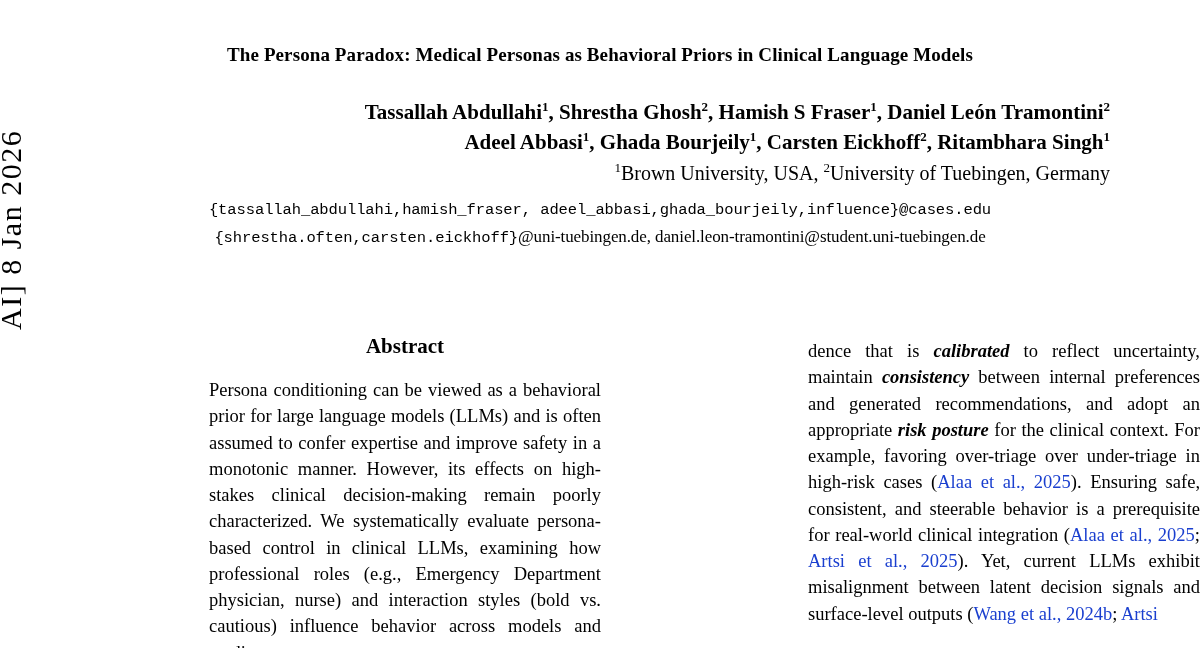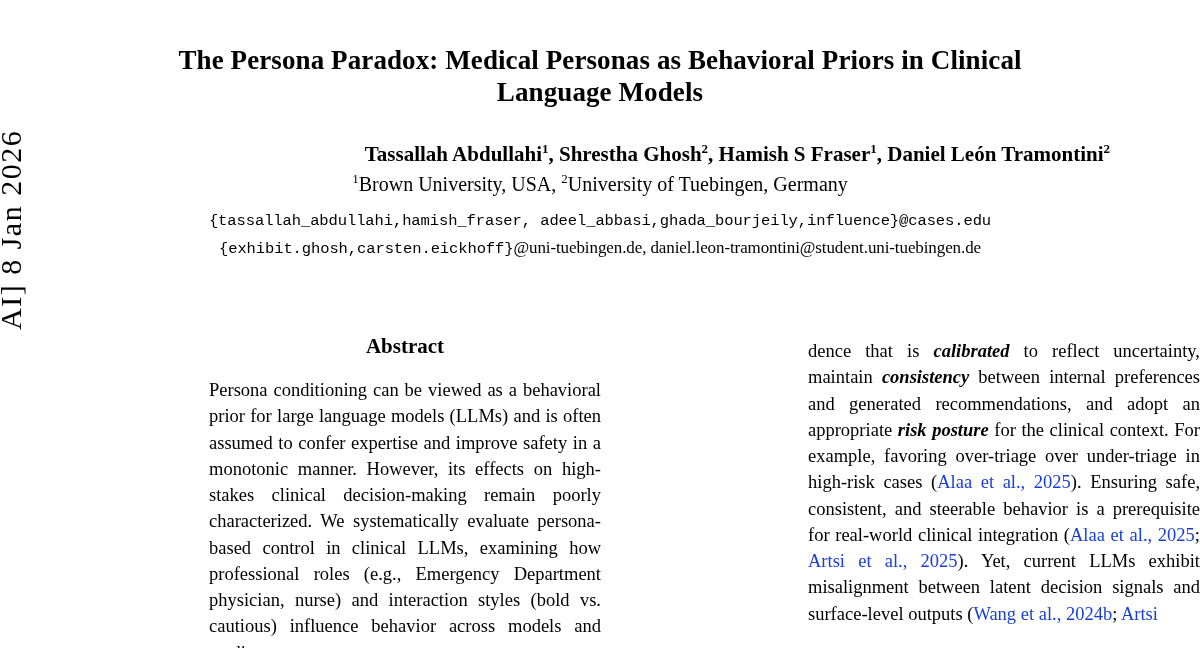--- a/index.html
+++ b/index.html
@@ -36,41 +36,41 @@
     left: 0;
     top: 0;
     width: 1200px;
     height: 648px;
     padding: 0;
   }
 
   .title {
     text-align: center;
     font-weight: bold;
-    font-size: 27px;
+    font-size: 19px;
     line-height: 1.2;
     margin: 44px 120px 0 120px;
     letter-spacing: 0.1px;
   }
 
   .authors {
     text-align: right;
     font-weight: bold;
     font-size: 21px;
     line-height: 1.45;
     margin: 30px 90px 0 90px;
   }
   .authors sup {
     font-size: 13px;
     vertical-align: super;
     line-height: 0;
   }
 
   .affil {
-    text-align: center;
+    text-align: right;
     font-size: 20px;
     margin: 4px 90px 0 90px;
   }
   .affil sup {
     font-size: 13px;
     vertical-align: super;
     line-height: 0;
   }
 
   .email-mono {
@@ -139,32 +139,35 @@
 <div class="page">
 
   <div class="arxiv-stamp">AI]  8 Jan 2026</div>
 
   <div class="title">The Persona Paradox: Medical Personas as Behavioral Priors in Clinical Language Models</div>
 
   <div class="authors">
     <div>
       <span>Tassallah Abdullahi</span><sup>1</sup>, <span>Shrestha Ghosh</span><sup>2</sup>, <span>Hamish S Fraser</span><sup>1</sup>, <span>Daniel León Tramontini</span><sup>2</sup>
     </div>
+    <div>
+      <span>Adeel Abbasi</span><sup>1</sup>, <span>Ghada Bourjeily</span><sup>1</sup>, <span>Carsten Eickhoff</span><sup>2</sup>, <span>Ritambhara Singh</span><sup>1</sup>
+    </div>
   </div>
 
   <div class="affil">
     <sup>1</sup><span>Brown University, USA,</span> <sup>2</sup><span>University of Tuebingen, Germany</span>
   </div>
 
   <div class="email-mono">
     <span>{tassallah_abdullahi,hamish_fraser, adeel_abbasi,ghada_bourjeily,influence}</span><span>@cases.edu</span>
   </div>
 
   <div class="email-mono email-line2">
-    <span>{exhibit.ghosh,carsten.eickhoff}</span><span class="serif">@uni-tuebingen.de, daniel.leon-tramontini@student.uni-tuebingen.de</span>
+    <span>{shrestha.often,carsten.eickhoff}</span><span class="serif">@uni-tuebingen.de, daniel.leon-tramontini@student.uni-tuebingen.de</span>
   </div>
 
   <div class="columns">
 
     <div class="col col-left">
       <div class="abstract-head">Abstract</div>
       <div class="body-text">
         <p>Persona conditioning can be viewed as a behavioral prior for large language models (LLMs) and is often assumed to confer expertise and improve safety in a monotonic manner. However, its effects on high-stakes clinical decision-making remain poorly characterized. We systematically evaluate persona-based control in clinical LLMs, examining how professional roles (e.g., Emergency Department physician, nurse) and interaction styles (bold vs. cautious) influence behavior across models and medi-</p>
       </div>
     </div>

